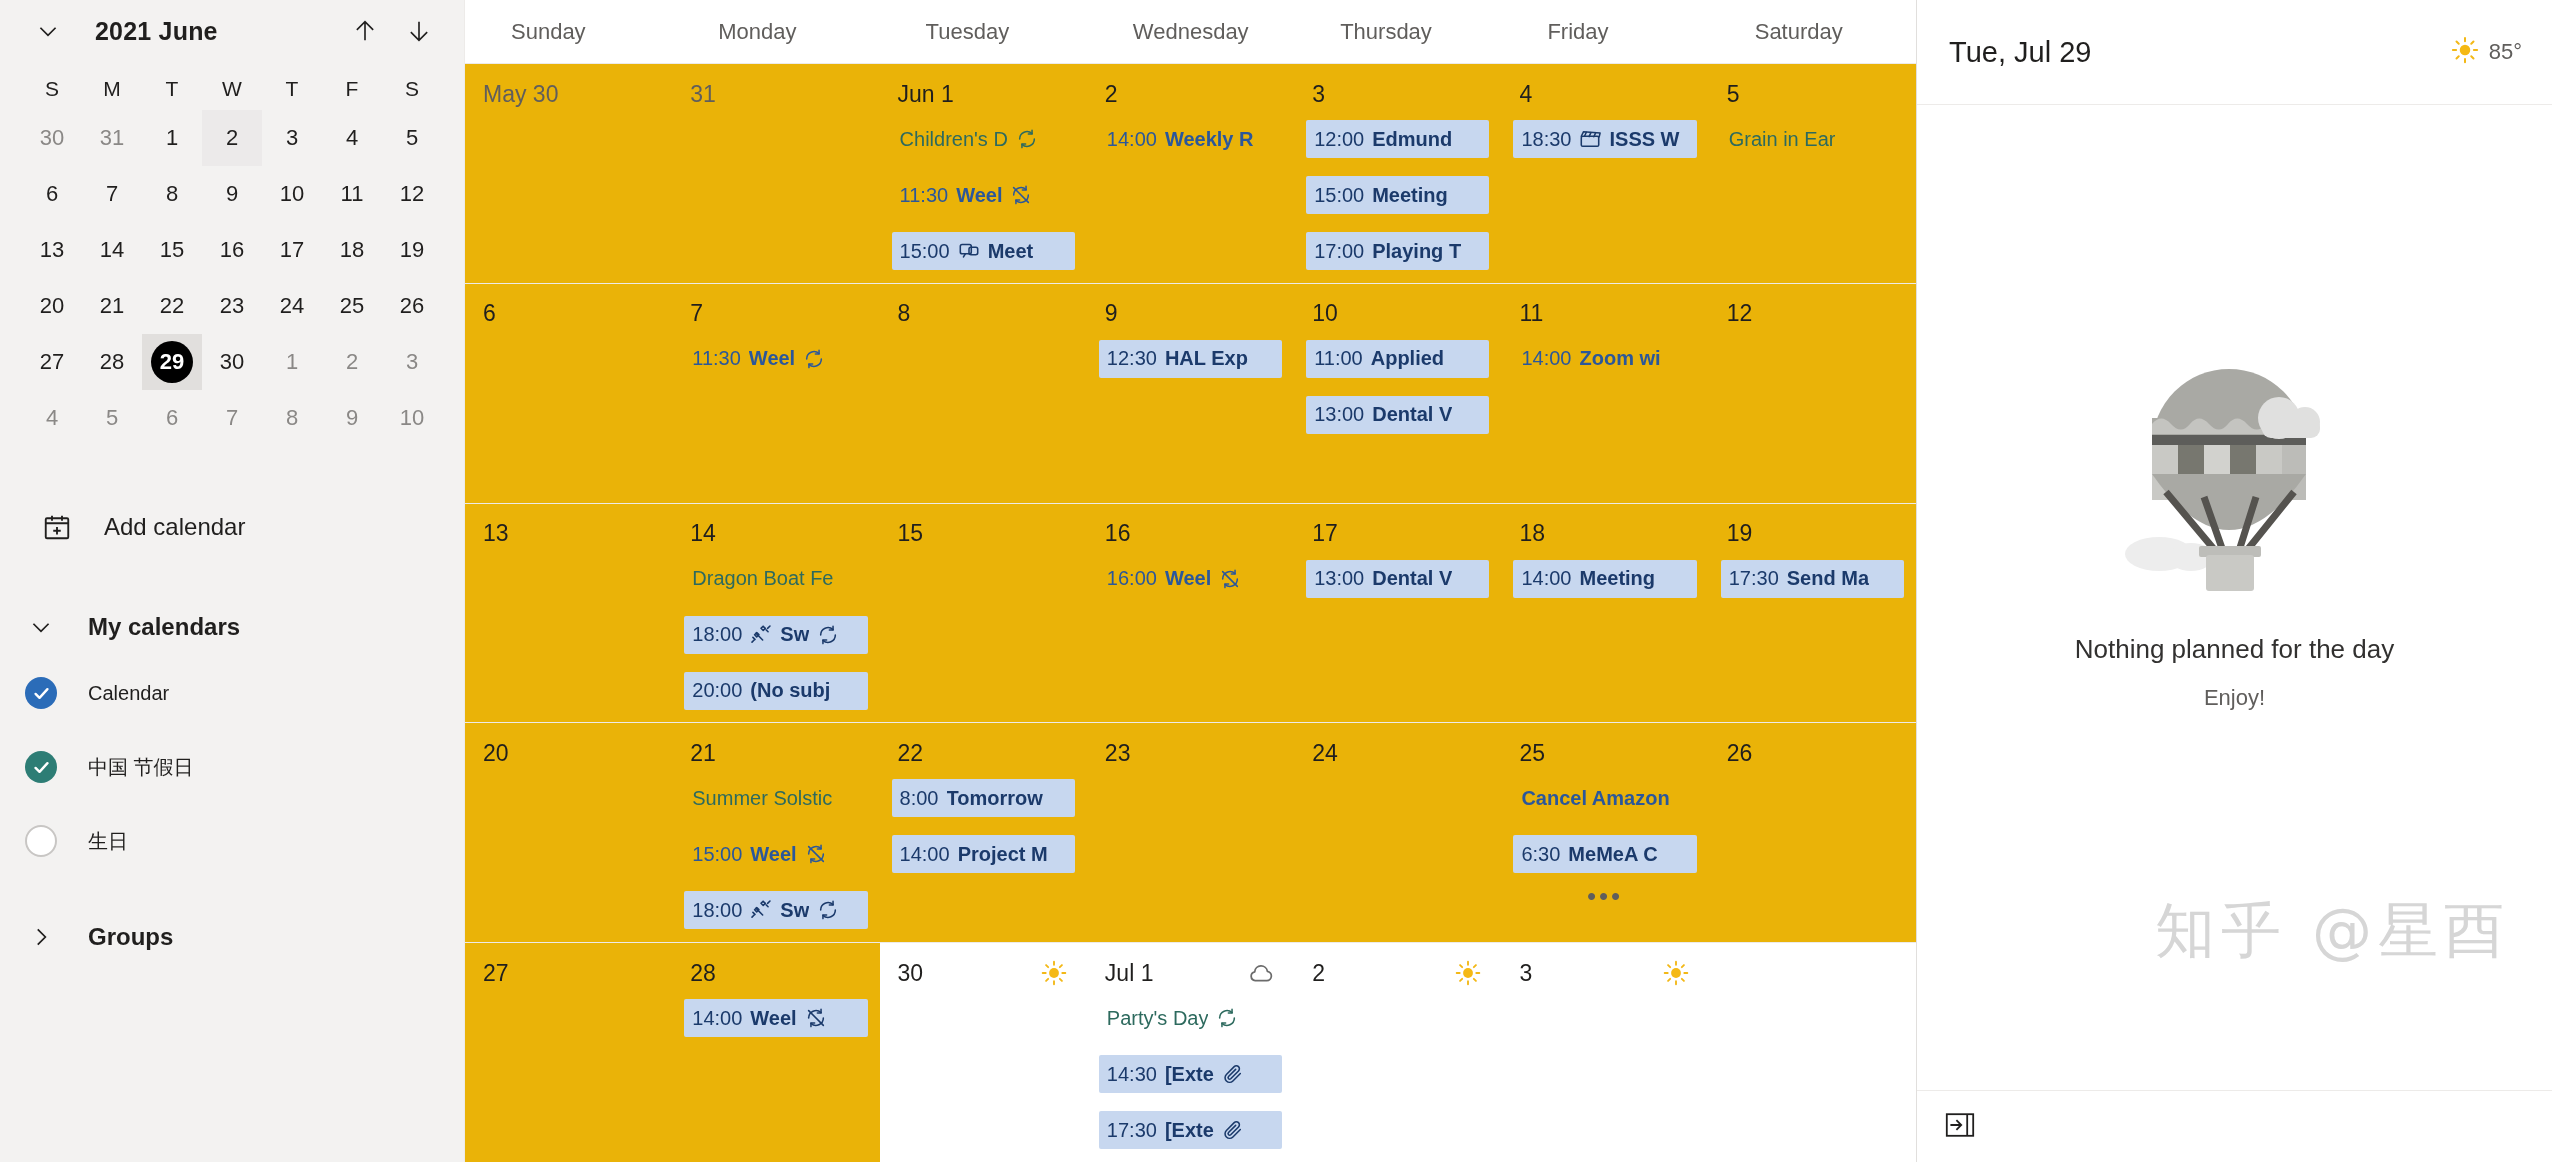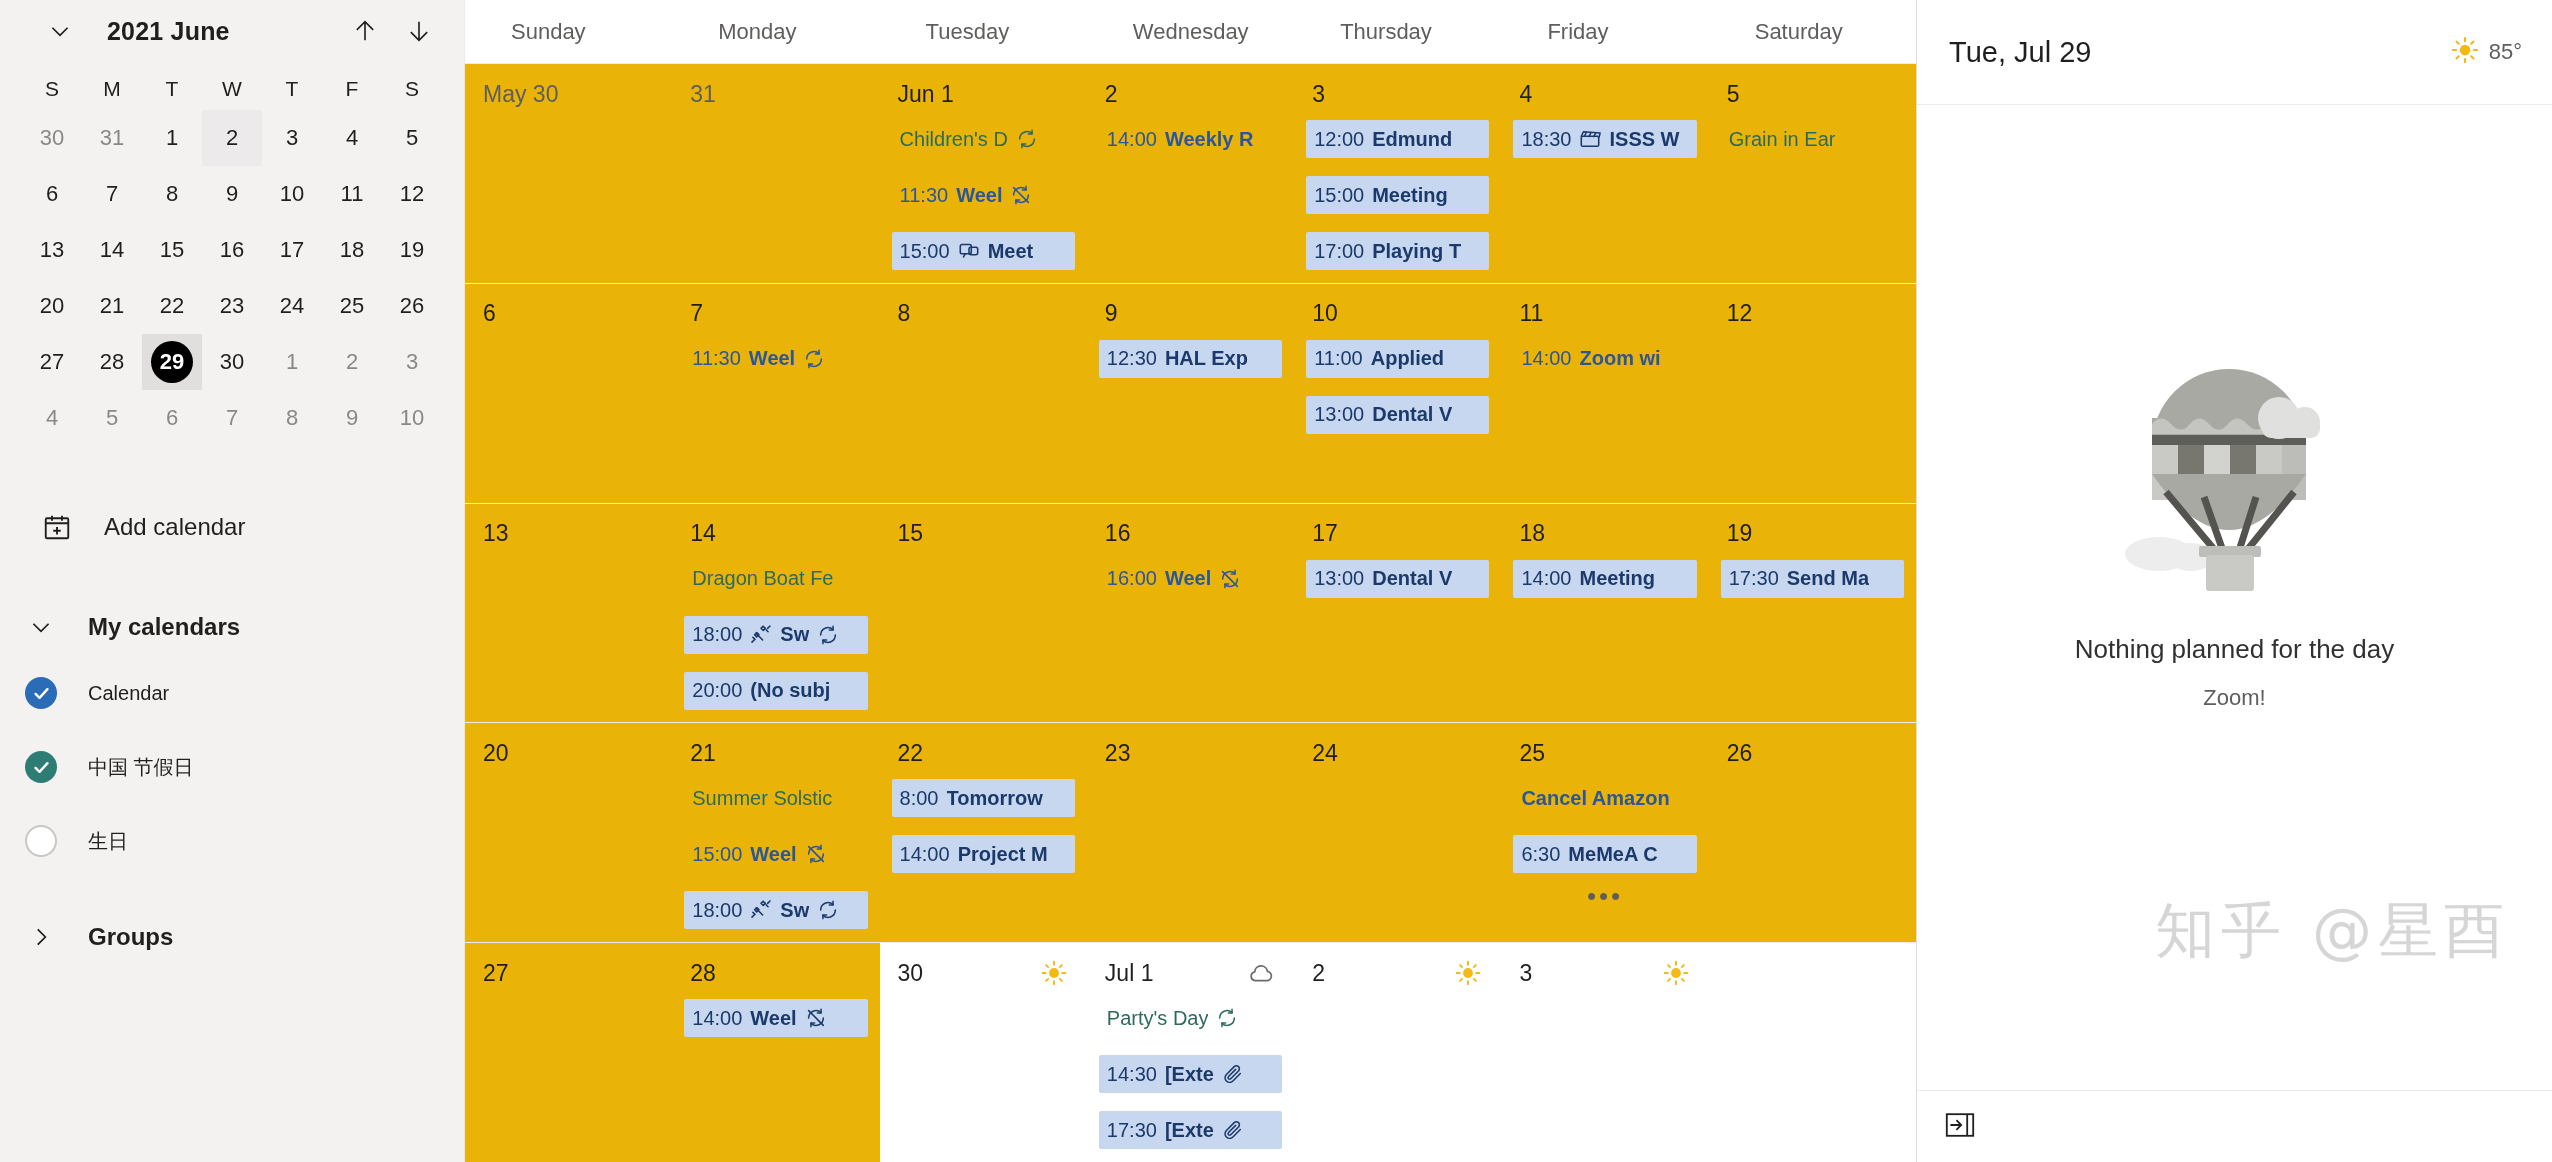--- a/index.html
+++ b/index.html
@@ -14,21 +14,21 @@
   
   .sidebar {
     width: 464px; height: 1162px;
     background: #f3f2f1;
     flex: 0 0 464px;
     padding: 0;
     position: relative;
   }
   .mini-header {
     display: flex; align-items: center;
-    height: 62px; padding: 0 22px 0 41px;
+    height: 62px; padding: 0 22px 0 29px;
   }
   .chev-btn {
     width: 38px; height: 38px;
     display: flex; align-items: center; justify-content: center;
     color: #333; flex: 0 0 38px;
   }
   .mini-title {
     font-size: 25px; font-weight: 600; color: #201f1e;
     margin-left: 28px; letter-spacing: .2px; flex: 1;
   }
@@ -913,21 +913,21 @@
           <path d="M41 110q39 56 77 56t77-56" fill="#a9a9a4"></path>
           <path d="M55 128l52 62M93 133l20 57M145 133l-18 57M183 128l-50 62" stroke="#55534f" stroke-width="7" fill="none"></path>
           <rect x="88" y="182" width="62" height="11" rx="2" fill="#bdbdb9"></rect>
           <rect x="95" y="191" width="48" height="36" rx="3" fill="#c9c9c5"></rect>
           <circle cx="168" cy="54" r="21" fill="#e0e0df"></circle>
           <circle cx="194" cy="58" r="15" fill="#e0e0df"></circle>
           <rect x="151" y="54" width="58" height="20" rx="9" fill="#e0e0df"></rect>
         </svg>
       </div>
       <div class="empty-title">Nothing planned for the day</div>
-      <div class="empty-sub">Zoom!</div>
+      <div class="empty-sub">Enjoy!</div>
       <div class="watermark">知乎 @星酉</div>
     </div>
 
     <div class="right-foot">
       <span>
         <svg width="30" height="24" viewBox="0 0 24 20" fill="none" stroke="#201f1e" stroke-width="1.5">
           <rect x="1" y="1" width="22" height="18"></rect>
             <path d="M18 1v18M4 10h9M9 6l4 4-4 4"></path>
         </svg>
       </span>

